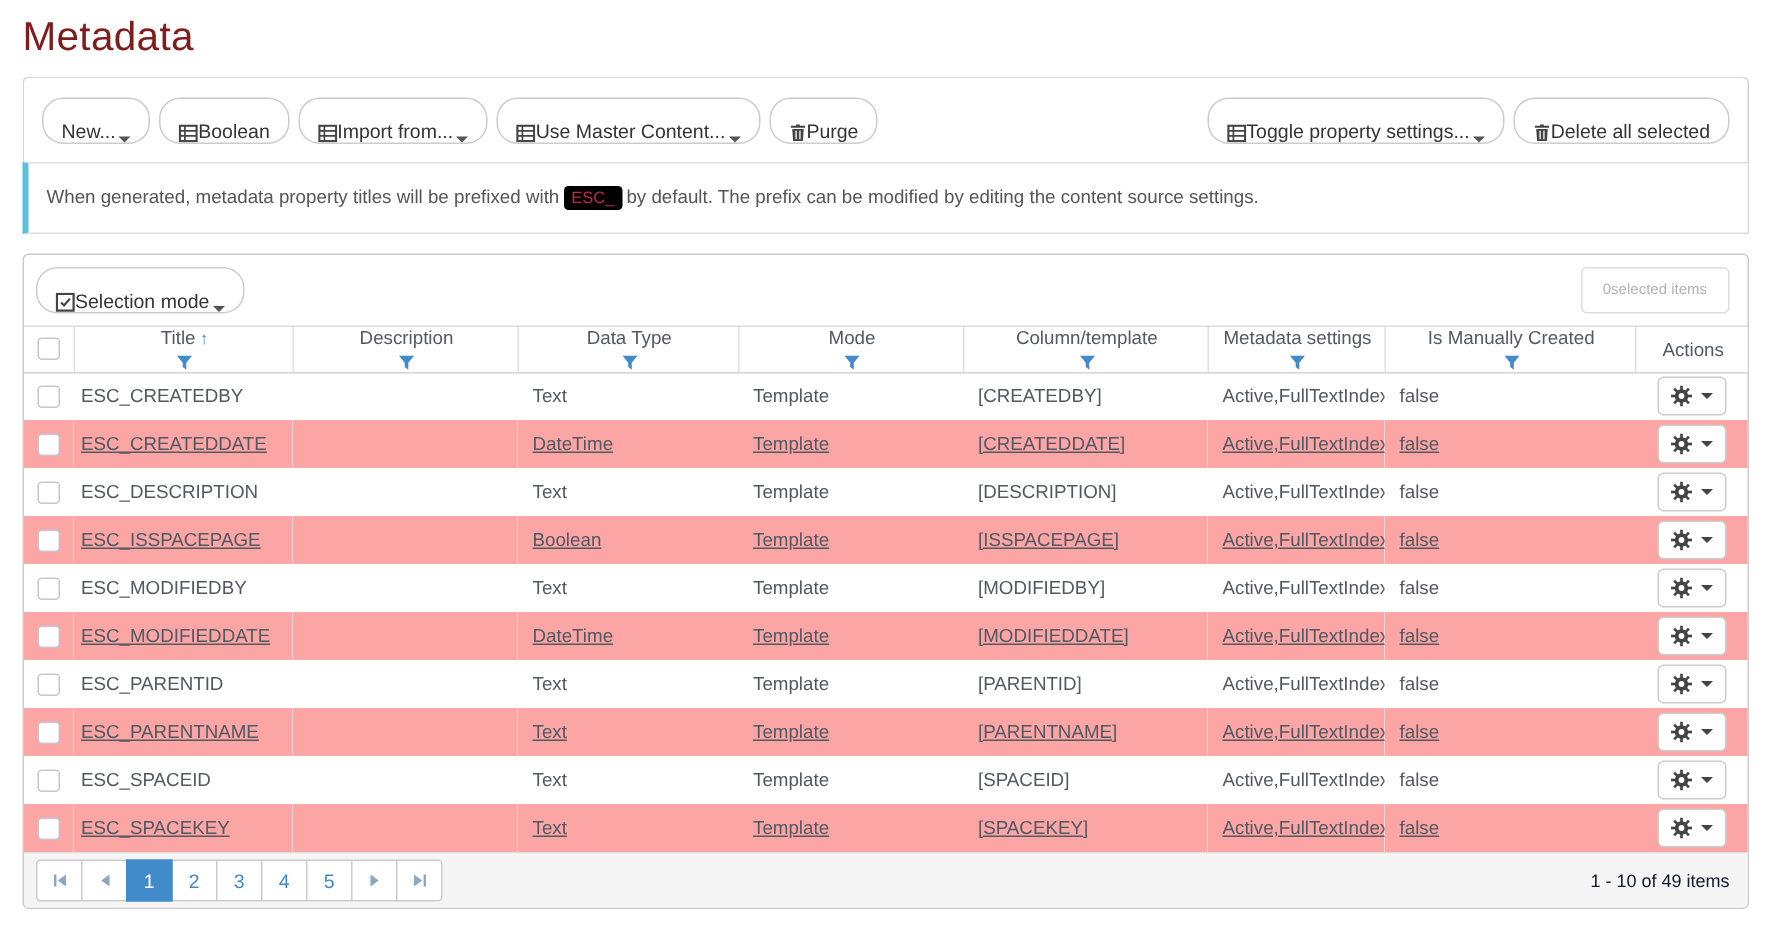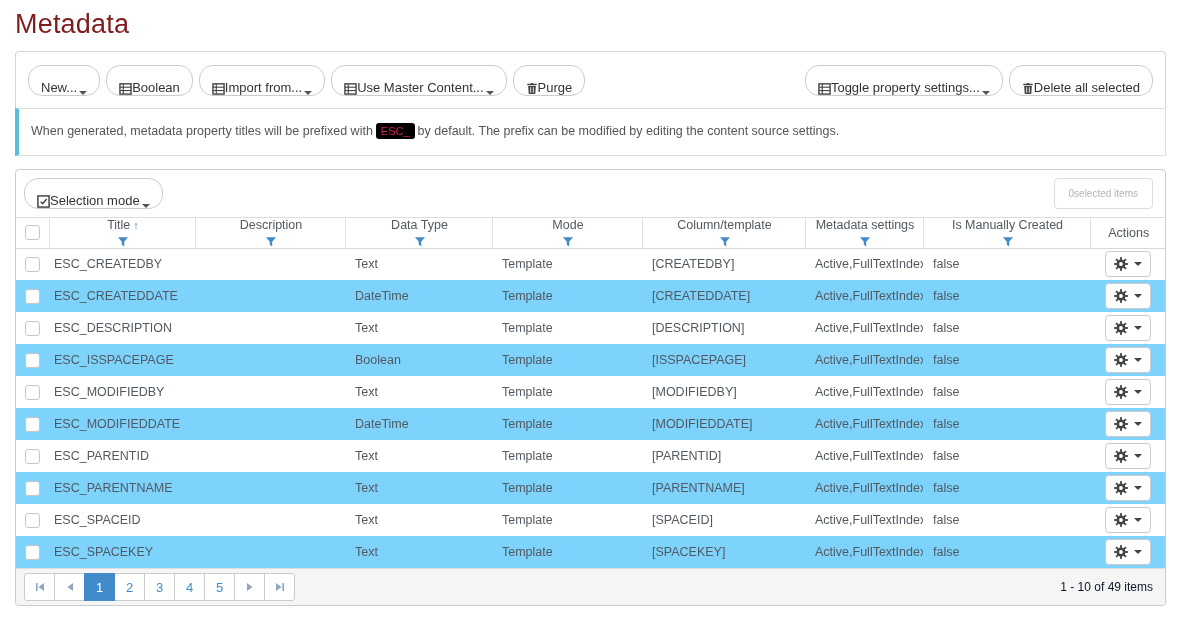--- a/index.html
+++ b/index.html
@@ -117,21 +117,21 @@
     color:#515962;
     background:#fff;
   }
   thead th:first-child { border-left:none; text-align:center; padding:0; }
   .hwrap { display:flex; align-items:center; justify-content:space-between; gap:4px;flex-direction:column; }
   .hlabel { white-space:nowrap; overflow:hidden; }
   .sort-arrow { color:#428bca; font-size:11px; margin-left:3px; }
 
   tbody td { height:32px; padding:0 10px; white-space:nowrap; overflow:hidden; }
   tbody td.title-cell { padding-left:5px; }
-  tbody tr.even { background:#7dd3fc; }
+  tbody tr.even { background:#fca5a5;text-decoration:underline; }
   tbody td.check-cell { text-align:center; padding:0; }
   tbody td.actions-cell { text-align:center; padding:0 8px; }
 
   .cb {
     display:inline-block;
     width:15px; height:15px;
     border:1px solid #c3c7cb;
     border-radius:3px;
     background:#fff;
     vertical-align:middle;

